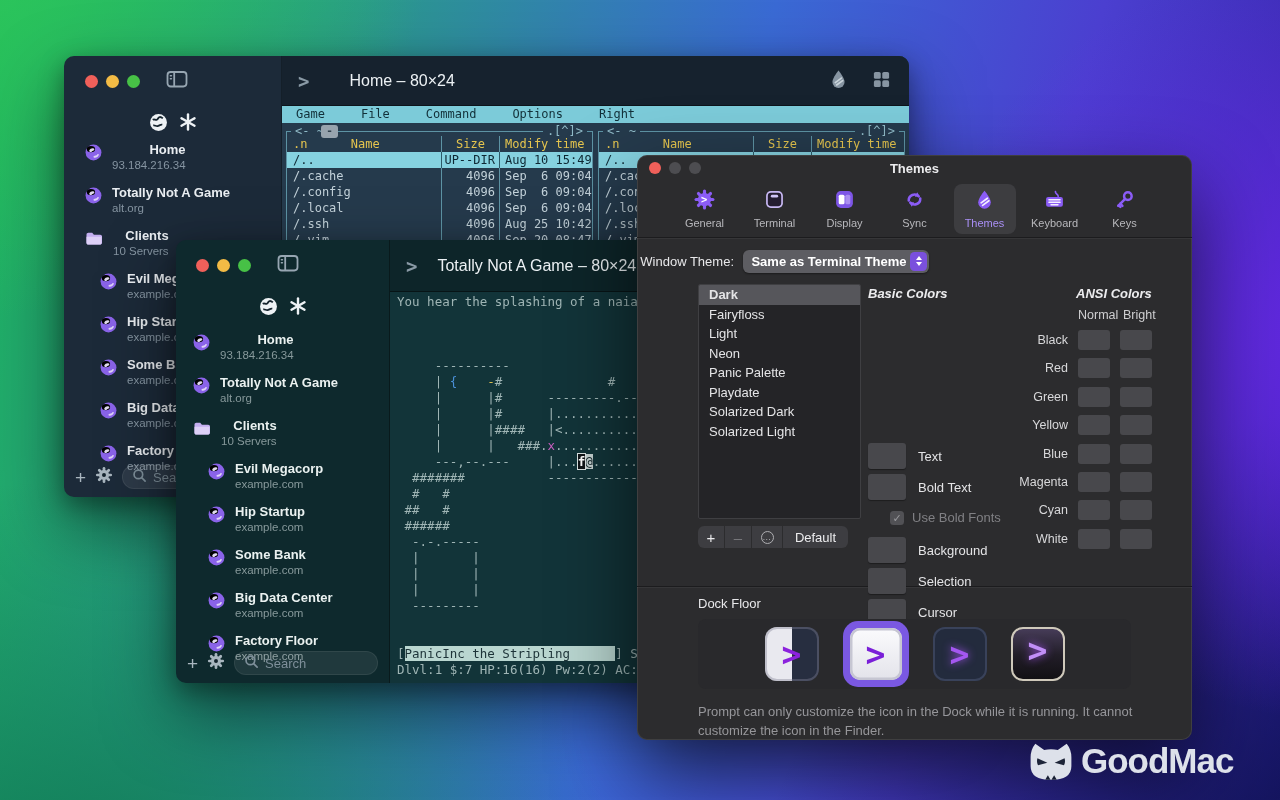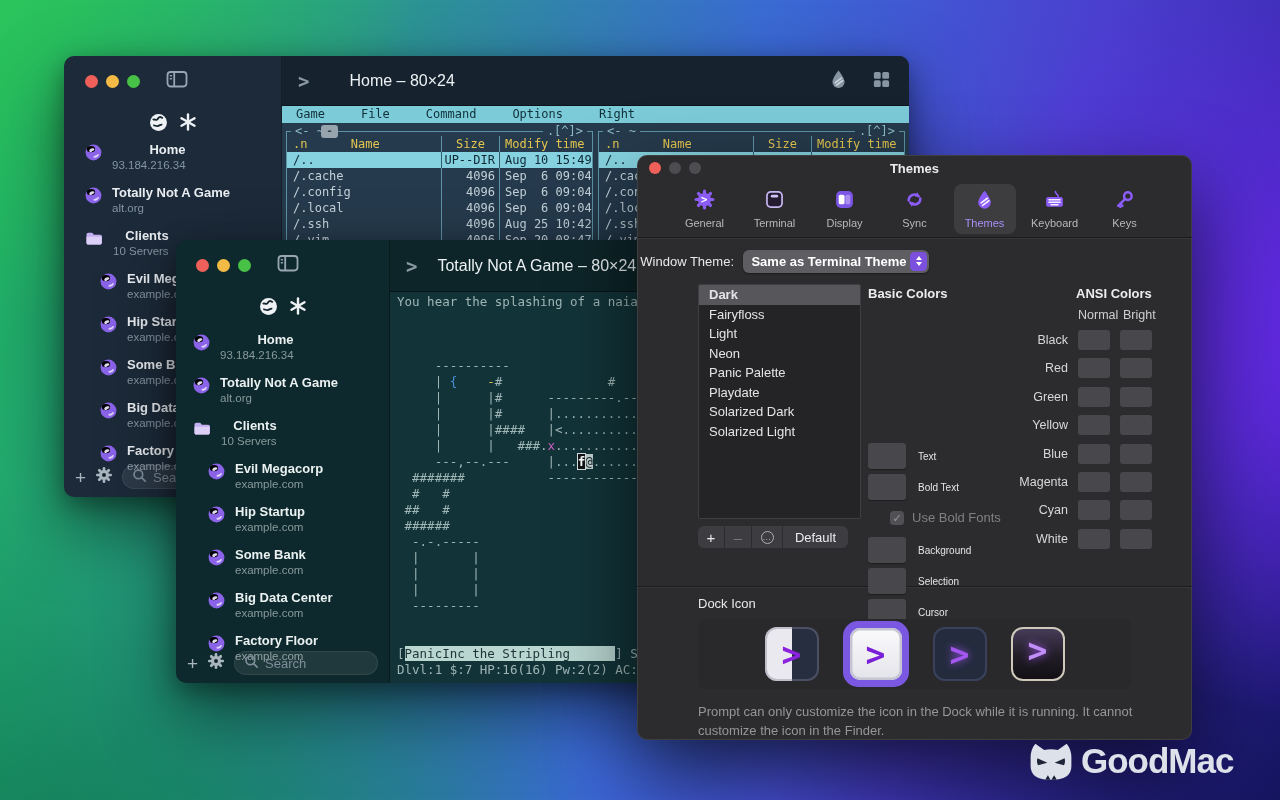--- a/index.html
+++ b/index.html
@@ -103,25 +103,25 @@
   .theme-row { height:19.5px; line-height:19.5px; padding-left:10px; font-size:13px; color:#e4e4e6; }
   .theme-row.on { background:#56565b; font-weight:700; }
   .list-bar { position:absolute; left:61px; top:242px; width:150px; height:22px; background:#3d3d41; border-radius:6px; display:flex; align-items:stretch; overflow:hidden; font-size:15px; }
   .seg { display:flex; align-items:center; justify-content:center; color:#ececee; border-right:1px solid #2c2c2e; }
   .seg-add { width:27px; } .seg-rem { width:27px; color:#76767a; }
   .seg-more { width:31px; border-right:1px solid #2c2c2e; }
   .more-circ { width:13px; height:13px; border:1.4px solid #aeaeb2; border-radius:50%; color:#aeaeb2; font-size:9px; line-height:10px; text-align:center; letter-spacing:.5px; }
   .seg-def { flex:1; font-size:13px; border-right:none; }
 
   .basic-col { position:absolute; left:229px; top:0; width:200px; }
-  .col-head { font-size:13px; font-weight:700; color:#ececee; }
+  .col-head { font-size:13px; font-weight:700; color:#ececee;font-style:italic; }
   .sw-row { position:absolute; display:flex; align-items:center; gap:12px; }
   .sw-frame { width:38px; height:26px; background:#48484c; border-radius:3px; padding:3px; box-shadow:0 1px 1px rgba(0,0,0,.35); }
   .sw-frame .sw { width:100%; height:100%; border-radius:1.5px; }
-  .sw-lbl { font-size:10px; color:#e4e4e6; }
+  .sw-lbl { font-size:13px; color:#e4e4e6; }
   .cb-row { position:absolute; display:flex; align-items:center; gap:8px; }
   .cb-box { width:14px; height:14px; border-radius:3.5px; background:#515155; color:#9a9a9e; font-size:11px; line-height:14px; text-align:center; }
   .cb-lbl { font-size:13px; color:#808084; }
   .op-lbl { position:absolute; left:50px; font-size:13px; color:#e4e4e6; }
   .op-slider { position:absolute; left:2px; width:142px; height:21px; }
   .op-track { position:absolute; left:0; right:0; top:9px; height:3px; border-radius:2px; background:#56565a; }
   .op-thumb { position:absolute; right:0; top:0; width:11px; height:21px; border-radius:5.5px; background:#77777d; box-shadow:0 1px 2px rgba(0,0,0,.5); }
 
   .ansi-col { position:absolute; left:426px; top:0; width:125px; }
   .ansi-head { position:absolute; left:13px; top:2px; }
@@ -740,21 +740,21 @@
           <div class="ansi-row">
             <span class="ansi-lbl">White</span>
             <span class="ansi-sw"><span class="sw" style="background: rgb(191, 191, 193);"></span></span>
             <span class="ansi-sw"><span class="sw" style="background: rgb(255, 255, 255);"></span></span>
           </div>
         </div>
     </div>
   </div>
   <div class="th-sep"></div>
   <div class="dock-sec">
-    <div class="dock-lbl">Dock Icon</div>
+    <div class="dock-lbl">Dock Floor</div>
     <div class="dock-panel" id="dock-panel">
         <div class="dki dk-split">
           <span class="dk-gly">&gt;</span>
         </div>
         <div class="dk-sel-wrap">
           <div class="dki dk-light">
             <span class="dk-gly">&gt;</span>
           </div>
         </div>
         <div class="dki dk-dark">

